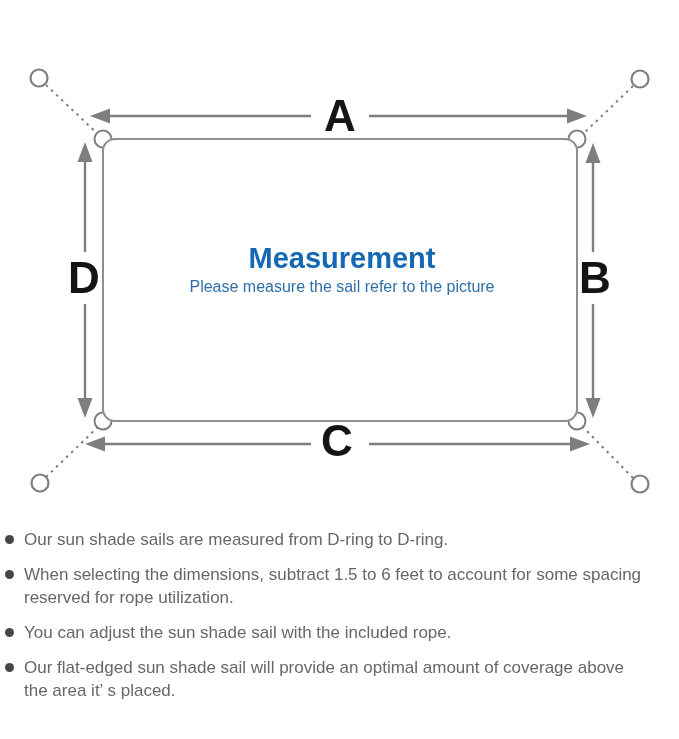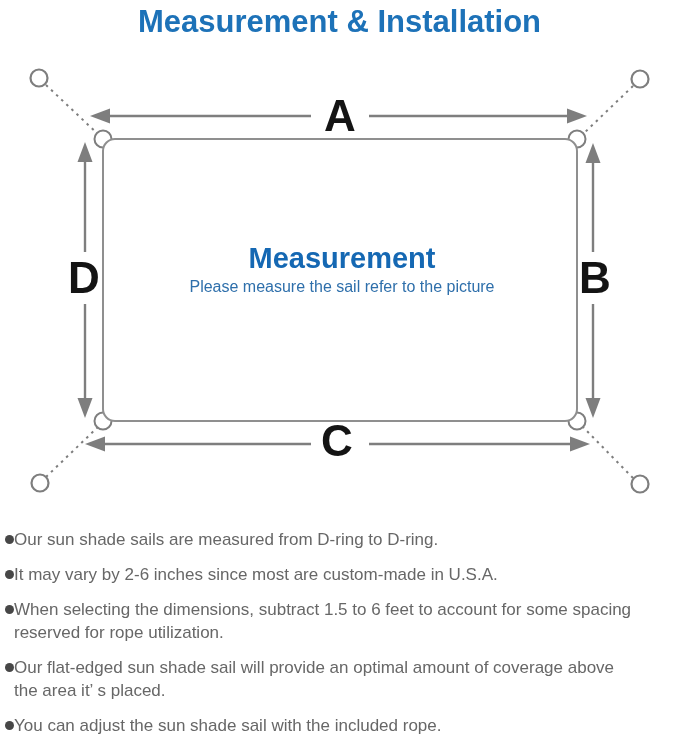--- a/index.html
+++ b/index.html
@@ -21,38 +21,37 @@
   .diagram-wrap{position:absolute;top:55px;left:0;width:679px;height:460px;}
   svg text{font-family:"Liberation Sans", sans-serif;}
   .dim-label{font-size:44px;font-weight:bold;fill:#141414;}
   .sail-heading{font-size:29px;font-weight:bold;fill:#1568b3;}
   .sail-subheading{font-size:16px;fill:#2e6fab;}
   .notes{
     position:absolute;top:528px;left:5px;width:666px;
     list-style:none;margin:0;padding:0;
   }
   .note-item{
-    display:flex;
+    display:flex;gap:10px;
     margin-bottom:12px;
     font-size:17px;line-height:23px;
     color:#676767;
   }
   .note-dot{
     width:9px;height:9px;border-radius:50%;
     background:#474747;flex-shrink:0;
     margin-top:7px;
   }
   .note-text{white-space:pre-line;}
 </style>
 </head>
 <body>
 
 <div class="page">
 
-  <h1 class="page-title">Measurement &amp; Installation</h1>
 
   <div class="diagram-wrap">
     <svg width="679" height="460" viewBox="0 0 679 460">
 
       <circle cx="39" cy="23" r="8.5" fill="#ffffff" stroke="#7e7e7e" stroke-width="2.2"></circle>
       <circle cx="640" cy="24" r="8.5" fill="#ffffff" stroke="#7e7e7e" stroke-width="2.2"></circle>
       <circle cx="40" cy="428" r="8.5" fill="#ffffff" stroke="#7e7e7e" stroke-width="2.2"></circle>
       <circle cx="640" cy="429" r="8.5" fill="#ffffff" stroke="#7e7e7e" stroke-width="2.2"></circle>
 
       <line x1="46" y1="30" x2="100" y2="81" stroke="#7e7e7e" stroke-width="2" stroke-dasharray="2.5 4.5"></line>
@@ -96,31 +95,27 @@
     </svg>
   </div>
 
   <ul class="notes">
     <li class="note-item">
       <span class="note-dot"></span>
       <span class="note-text">Our sun shade sails are measured from D-ring to D-ring.</span>
     </li>
     <li class="note-item">
       <span class="note-dot"></span>
-      <span class="note-text">It may vary by 2-6 inches since most are custom-made in U.S.A.</span>
+      <span class="note-text">When selecting the dimensions, subtract 1.5 to 6 feet to account for some spacing
+reserved for rope utilization.</span>
     </li>
     <li class="note-item">
       <span class="note-dot"></span>
-      <span class="note-text">When selecting the dimensions, subtract 1.5 to 6 feet to account for some spacing
-reserved for rope utilization.</span>
+      <span class="note-text">You can adjust the sun shade sail with the included rope.</span>
     </li>
     <li class="note-item">
       <span class="note-dot"></span>
       <span class="note-text">Our flat-edged sun shade sail will provide an optimal amount of coverage above
 the area it’ s placed.</span>
     </li>
-    <li class="note-item">
-      <span class="note-dot"></span>
-      <span class="note-text">You can adjust the sun shade sail with the included rope.</span>
-    </li>
   </ul>
 
 </div>
 
 </body></html>

